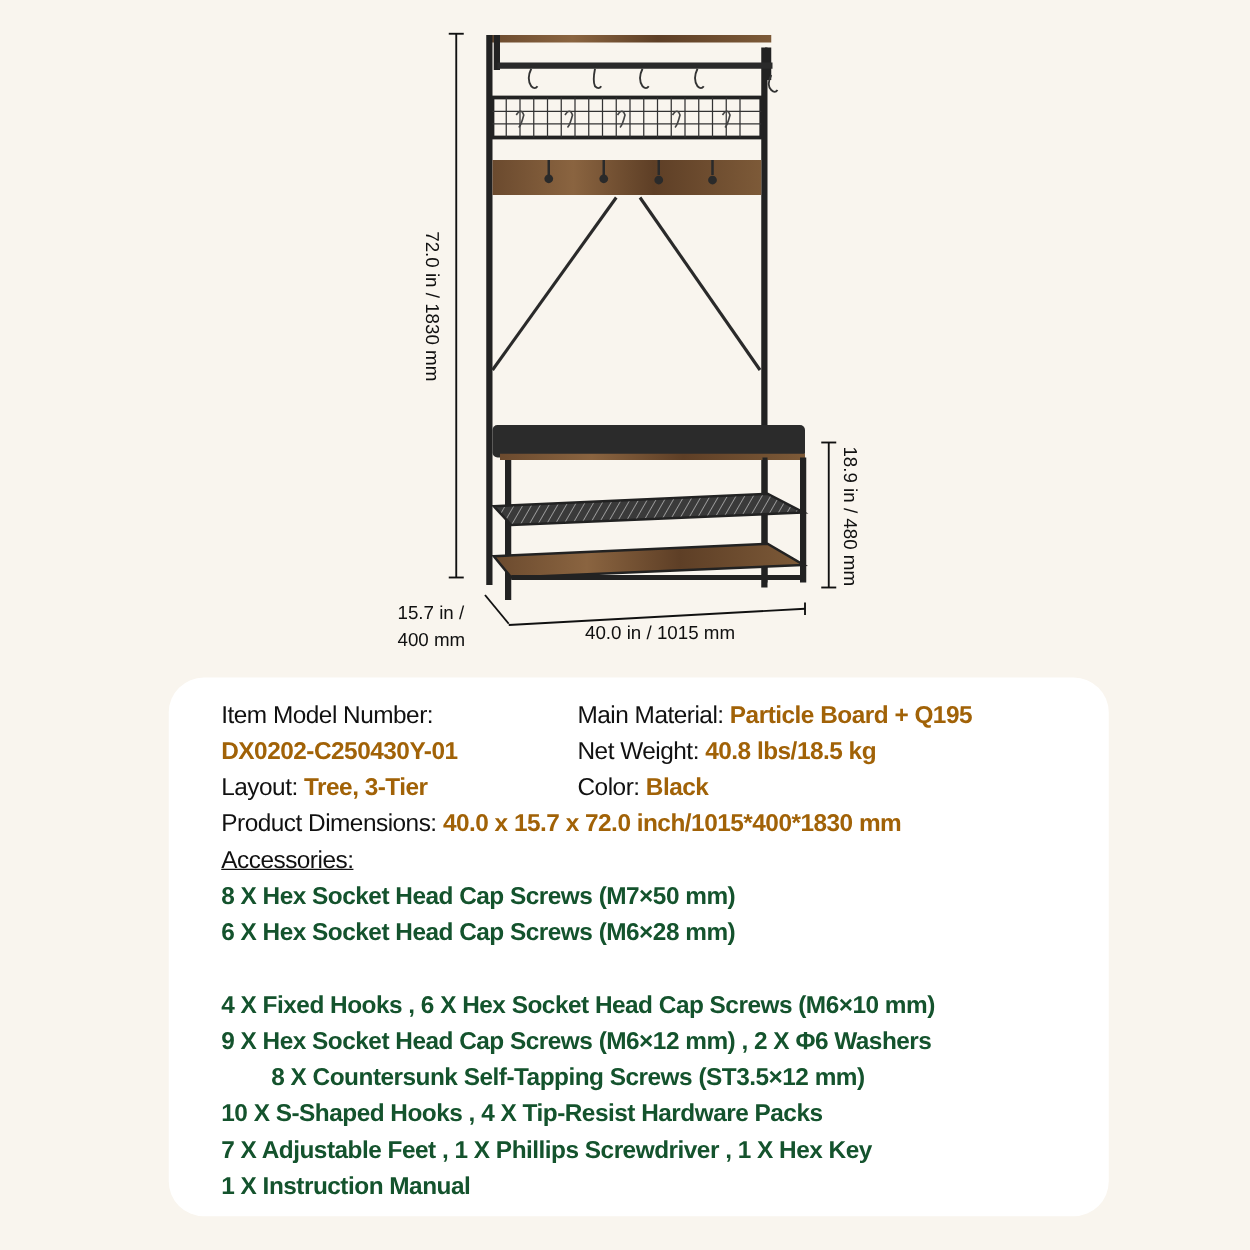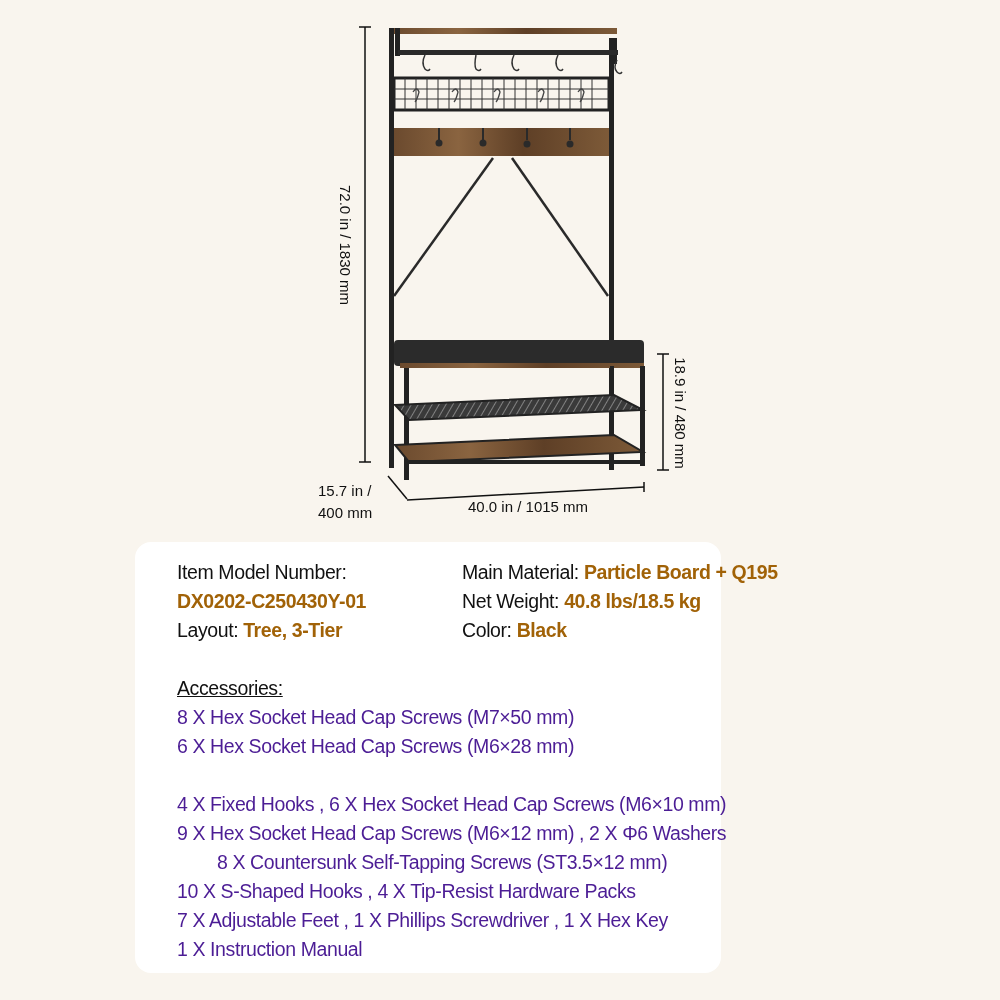--- a/index.html
+++ b/index.html
@@ -14,30 +14,30 @@
   .dim-v-left {
     left: 345px; top: 245px; transform: translate(-50%, -50%) rotate(90deg);
   }
   .dim-v-right {
     left: 680px; top: 413px; transform: translate(-50%, -50%) rotate(90deg);
   }
   .dim-depth { left: 318px; top: 480px; line-height: 22px; }
   .dim-width { left: 468px; top: 498px; }
 
   .card {
-    position: absolute; left: 135px; top: 542px; width: 586px; height: 431px;
-    background: #ffffff; border-radius: 16px;
+    position: absolute; left: 135px; top: 542px; width: 752px; height: 431px;
+    background: #ffffff; border-radius: 28px;
   }
   .spec {
     position: absolute; font-size: 19.5px; letter-spacing: -0.4px;
     white-space: nowrap; line-height: 29px; color: #111;
   }
   .spec .k { color: #111; }
   .spec .v { color: #a16207; font-weight: bold; }
-  .acc { color: #4c1d95; font-weight: normal; }
+  .acc { color: #14532d; font-weight: bold; }
 </style>
 </head>
 <body>
 
 <svg class="illus" viewBox="0 0 1000 540" xmlns="http://www.w3.org/2000/svg">
   <defs>
     <linearGradient id="wood" x1="0" x2="1" y1="0" y2="0">
       <stop offset="0" stop-color="#6b4a2e"></stop>
       <stop offset="0.3" stop-color="#8a6440"></stop>
       <stop offset="0.6" stop-color="#5e3f26"></stop>
@@ -172,20 +172,23 @@
   <div class="spec" style="left:327px; top:16px;">
     <span class="k">Main Material: </span><span class="v">Particle Board + Q195</span>
   </div>
   <div class="spec" style="left:327px; top:45px;">
     <span class="k">Net Weight: </span><span class="v">40.8 lbs/18.5 kg</span>
   </div>
   <div class="spec" style="left:327px; top:74px;">
     <span class="k">Color: </span><span class="v">Black</span>
   </div>
 
+  <div class="spec" style="left:42px; top:103px;">
+    <span class="k">Product Dimensions: </span><span class="v">40.0 x 15.7 x 72.0 inch/1015*400*1830 mm</span>
+  </div>
   <div class="spec" style="left:42px; top:132px;text-decoration:underline;">
     <span class="k">Accessories:</span>
   </div>
 
   <div class="spec acc" style="left:42px; top:161px;">8 X Hex Socket Head Cap Screws (M7×50 mm)</div>
   <div class="spec acc" style="left:42px; top:190px;">6 X Hex Socket Head Cap Screws (M6×28 mm)</div>
   <div class="spec acc" style="left:42px; top:248px;">4 X Fixed Hooks , 6 X Hex Socket Head Cap Screws (M6×10 mm)</div>
   <div class="spec acc" style="left:42px; top:277px;">9 X Hex Socket Head Cap Screws (M6×12 mm) , 2 X Φ6 Washers</div>
   <div class="spec acc" style="left:42px; top:306px;margin-left:40px;">8 X Countersunk Self-Tapping Screws (ST3.5×12 mm)</div>
   <div class="spec acc" style="left:42px; top:335px;">10 X S-Shaped Hooks , 4 X Tip-Resist Hardware Packs</div>

